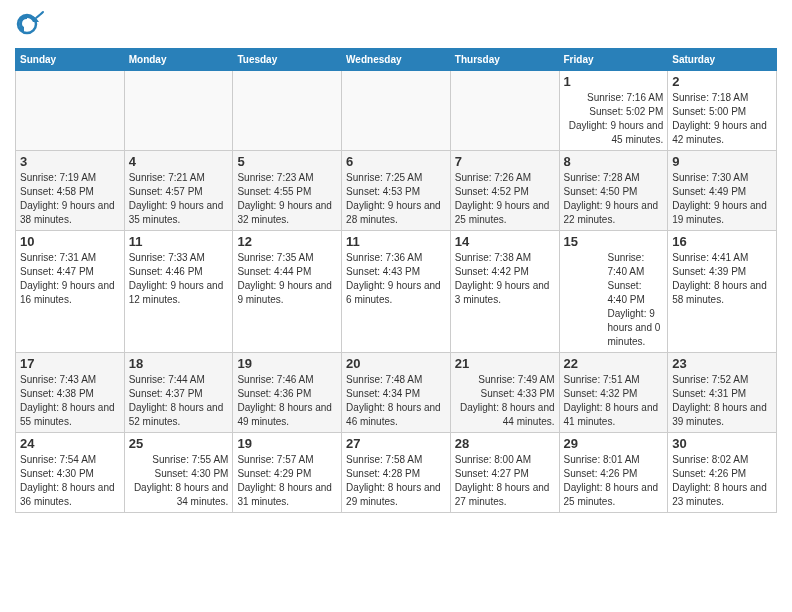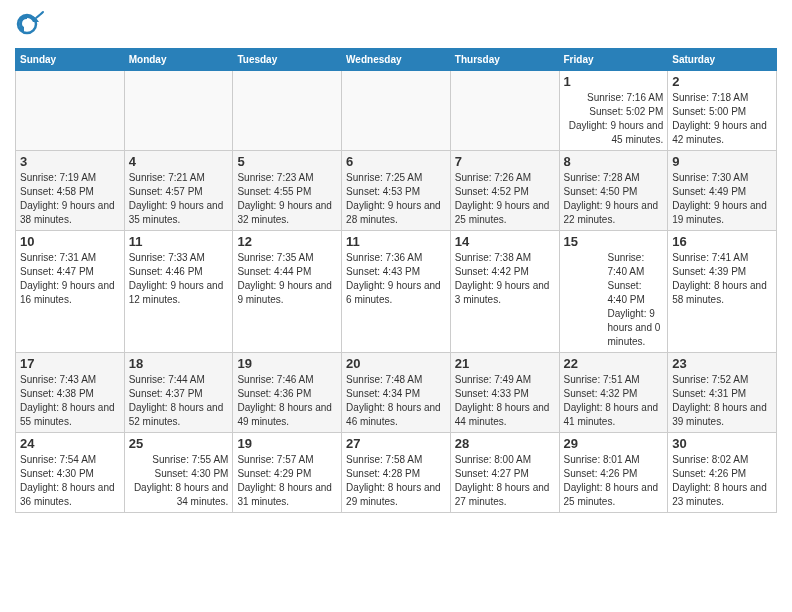--- a/index.html
+++ b/index.html
@@ -154,21 +154,21 @@
 Daylight: 9 hours and 3 minutes.</div>
           </td>
           <td>
             <div class="day-number">15</div>
             <div class="day-info" style="white-space: pre-line; margin-left: 44px;">Sunrise: 7:40 AM
 Sunset: 4:40 PM
 Daylight: 9 hours and 0 minutes.</div>
           </td>
           <td>
             <div class="day-number">16</div>
-            <div class="day-info" style="white-space: pre-line;">Sunrise: 7:41 AM
+            <div class="day-info" style="white-space: pre-line;">Sunrise: 4:41 AM
 Sunset: 4:39 PM
 Daylight: 8 hours and 58 minutes.</div>
           </td>
         </tr>
         <tr class="row-even">
           <td>
             <div class="day-number">17</div>
             <div class="day-info" style="white-space: pre-line;">Sunrise: 7:43 AM
 Sunset: 4:38 PM
 Daylight: 8 hours and 55 minutes.</div>
@@ -186,21 +186,21 @@
 Daylight: 8 hours and 49 minutes.</div>
           </td>
           <td>
             <div class="day-number">20</div>
             <div class="day-info" style="white-space: pre-line;">Sunrise: 7:48 AM
 Sunset: 4:34 PM
 Daylight: 8 hours and 46 minutes.</div>
           </td>
           <td>
             <div class="day-number">21</div>
-            <div class="day-info" style="white-space: pre-line;">Sunrise: 7:49 AM
+            <div class="day-info" style="white-space: pre-line; text-align: right;">Sunrise: 7:49 AM
 Sunset: 4:33 PM
 Daylight: 8 hours and 44 minutes.</div>
           </td>
           <td>
             <div class="day-number">22</div>
             <div class="day-info" style="white-space: pre-line;">Sunrise: 7:51 AM
 Sunset: 4:32 PM
 Daylight: 8 hours and 41 minutes.</div>
           </td>
           <td>

